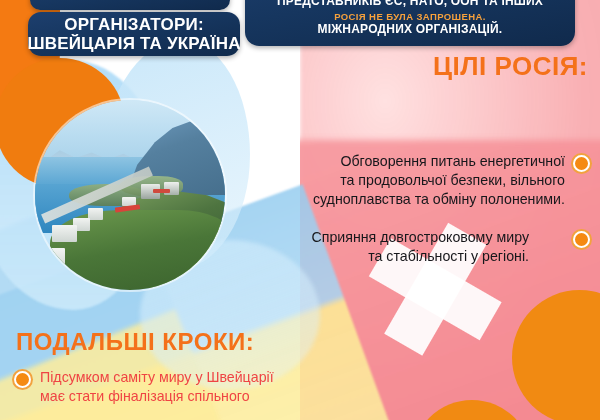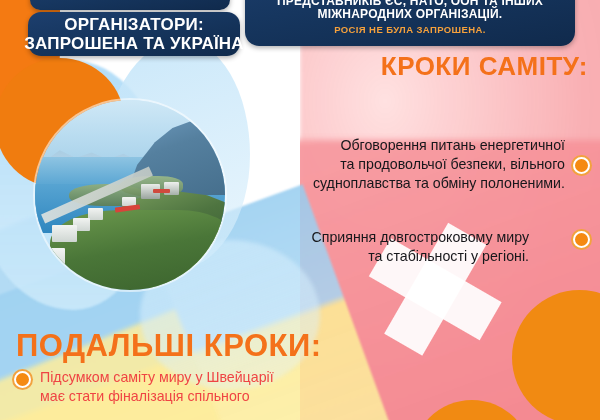--- a/index.html
+++ b/index.html
@@ -225,37 +225,37 @@
 
   
   .heading-orange {
     position:absolute;
     color:#F4711A;
     font-weight:bold;
     letter-spacing:0.5px;
     white-space:nowrap;
   }
   #heading-goals { right:12px; top:51px; font-size:26px; }
-  #heading-steps { left:16px; top:328px; font-size:31px; }
+  #heading-steps { left:16px; top:328px; font-size:24px; }
 
   
   .goal-row {
     position:absolute;
     display:flex; align-items:flex-start; gap:8px;
     right:10px;
   }
   .goal-text {
     text-align:right;
     font-size:14.2px;
     line-height:1.33;
     color:#17171b;
     white-space:pre-line;
   }
   #goal-0 { top:95px; }
-  #goal-1 { top:136px;align-items:center; }
+  #goal-1 { top:152px; }
   #goal-2 { top:228px;gap:44px; }
 
   .bullet {
     flex:0 0 auto;
     width:17px; height:17px; border-radius:50%;
     background:#F58A12;
     border:2px solid #ffffff;
     box-shadow:0 0 0 2px #F2A23F;
     margin-top:3px;
   }
@@ -320,31 +320,31 @@
     <div class="bldg b1"></div>
     <div class="bldg b2"></div>
   </div>
 
   <div class="banner" id="banner-stub">
     <div class="ln"></div>
   </div>
 
   <div class="banner" id="banner-organizers">
     <div class="ln">ОРГАНІЗАТОРИ:</div>
-    <div class="ln">ЗАПРОШЕНА ТА УКРАЇНА</div>
+    <div class="ln">ШВЕЙЦАРІЯ ТА УКРАЇНА</div>
   </div>
 
 
   <div class="banner" id="banner-participants">
     <div class="ln l1">ПРЕДСТАВНИКІВ ЄС, НАТО, ООН ТА ІНШИХ</div>
+    <div class="ln l3">РОСІЯ НЕ БУЛА ЗАПРОШЕНА.</div>
     <div class="ln l2">МІЖНАРОДНИХ ОРГАНІЗАЦІЙ.</div>
-    <div class="ln l3">РОСІЯ НЕ БУЛА ЗАПРОШЕНА.</div>
-  </div>
-
-  <div class="heading-orange" id="heading-goals">КРОКИ САМІТУ:</div>
+  </div>
+
+  <div class="heading-orange" id="heading-goals">ЦІЛІ РОСІЯ:</div>
   <div class="heading-orange" id="heading-steps">ПОДАЛЬШІ КРОКИ:</div>
 
   <div class="goal-row" id="goal-1">
     <div class="goal-text">Обговорення питань енергетичної
 та продовольчої безпеки, вільного
 судноплавства та обміну полоненими.</div>
     <div class="bullet"></div>
   </div>
   <div class="goal-row" id="goal-2">
     <div class="goal-text">Сприяння довгостроковому миру

